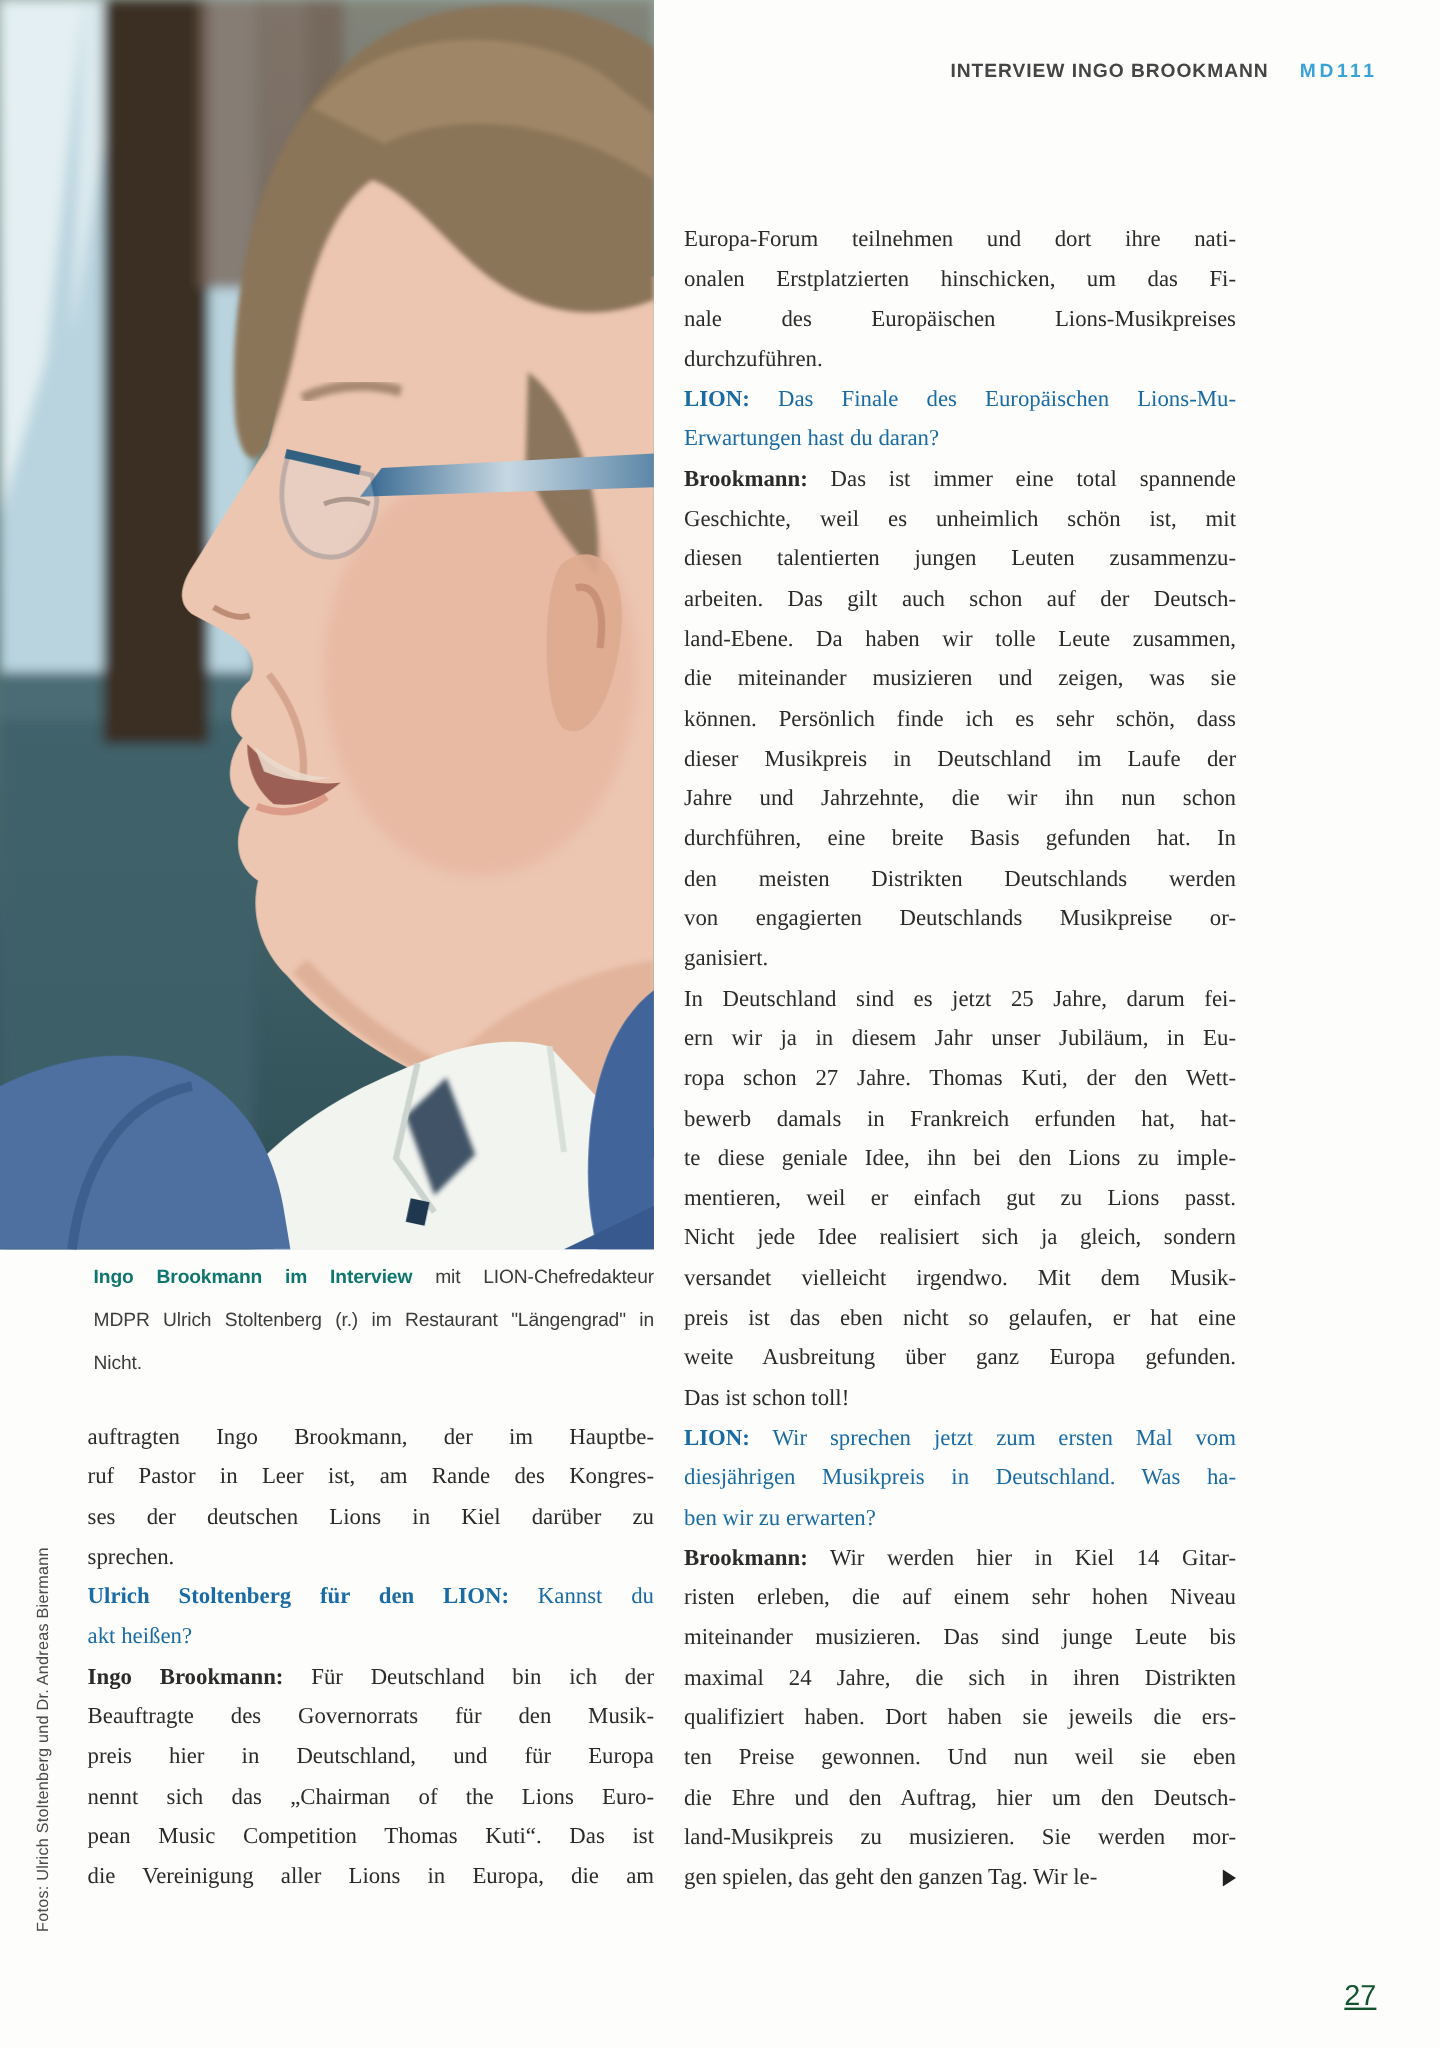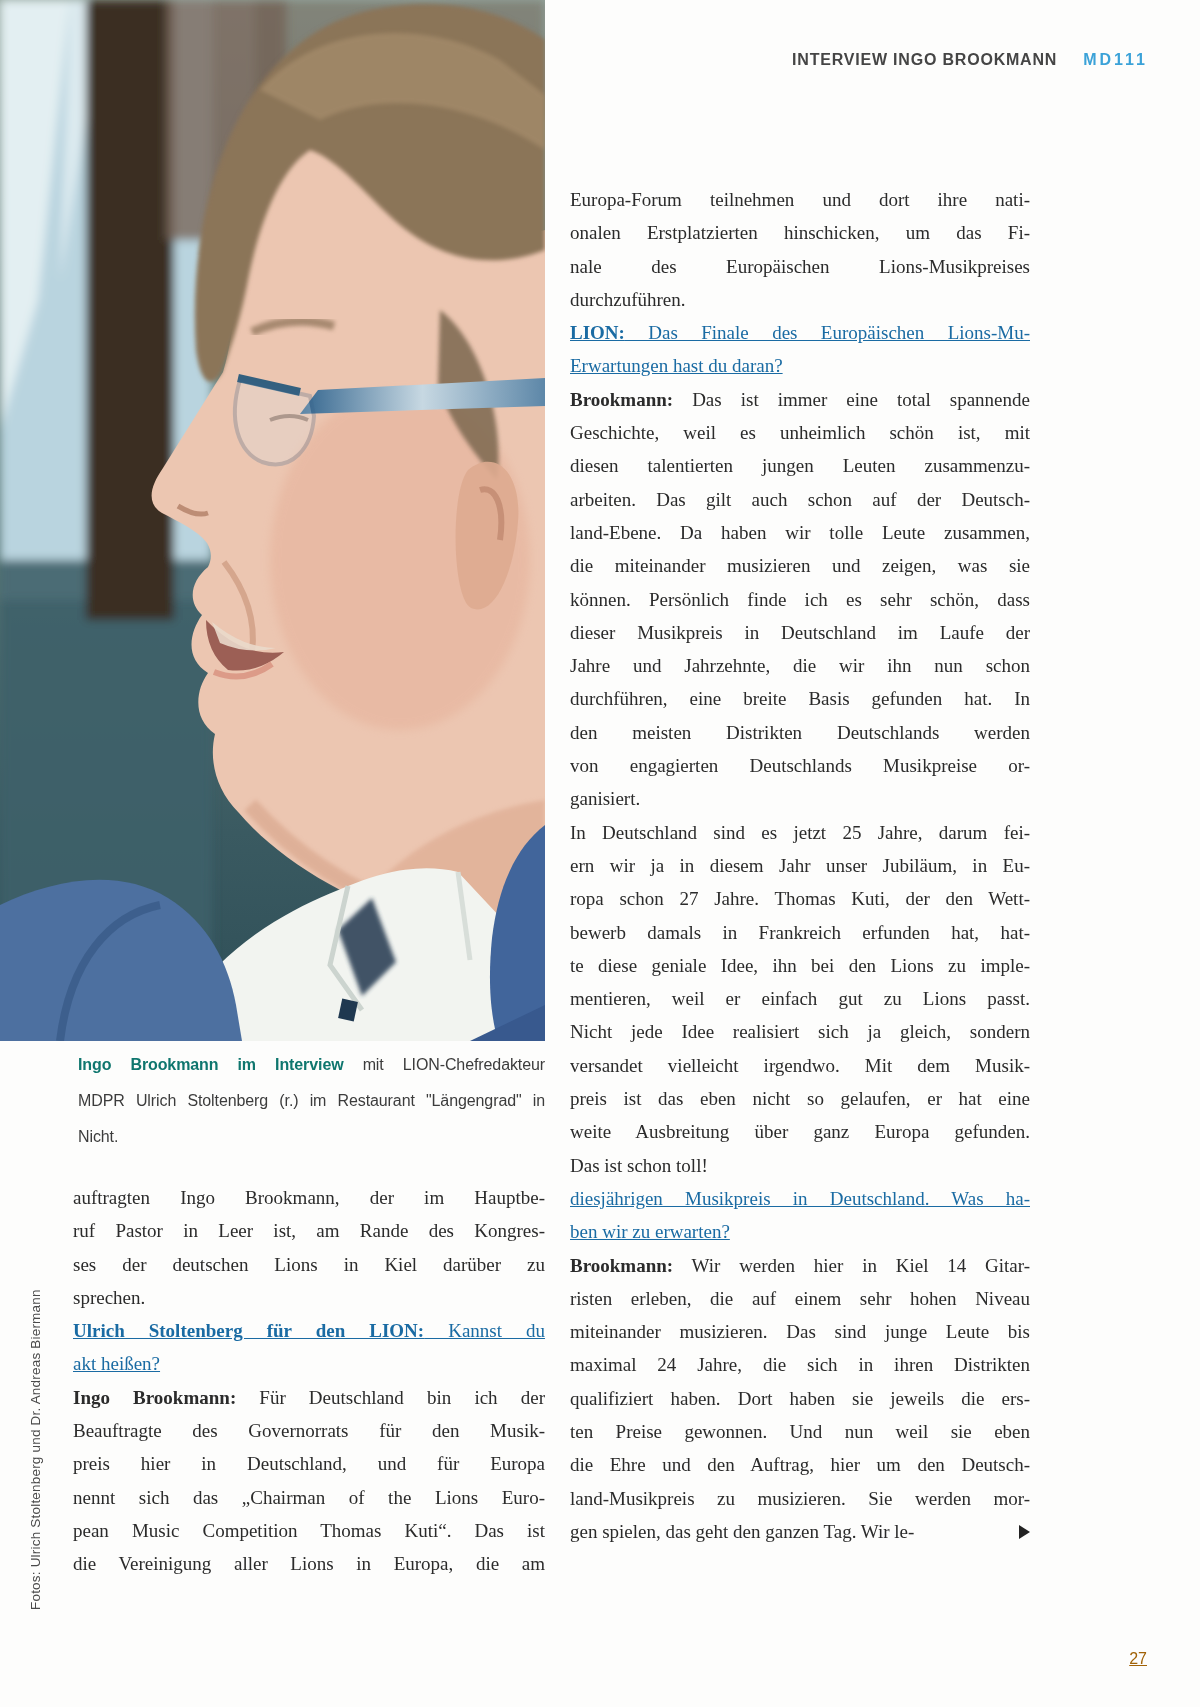--- a/index.html
+++ b/index.html
@@ -17,21 +17,21 @@
     font-size:16px;font-weight:700;letter-spacing:.8px;
     color:var(--header,#454545);white-space:nowrap;
   }
   .page-header .edition{
     color:var(--accent_light,#3ba2d8);letter-spacing:3px;margin-left:26px;
   }
 
   .col{position:absolute;font-size:19px;line-height:33.3px;color:var(--body,#2b2b2b);}
   .col .line{text-align:justify;text-align-last:justify;text-justify:inter-word;}
   .col .line.end{text-align-last:left;}
-  .line.blue{color:var(--blue,#1a6ba3);text-decoration:underline;}
+  .line.blue{color:var(--blue,#1a6ba3);}
   .line .pre{font-weight:700;}
   .col-right{left:570px;top:183px;width:460px;}
   .col-left{left:73px;top:1181px;width:472px;}
 
   .caption{
     position:absolute;left:78px;top:1047px;width:467px;
     font-family:"Liberation Sans", sans-serif;
     font-size:16px;line-height:36px;color:var(--caption,#3c3c3c);
     letter-spacing:-.1px;
   }
@@ -41,21 +41,21 @@
 
   .credit{
     position:absolute;left:28px;top:1218px;height:392px;width:18px;
     writing-mode:vertical-rl;transform:rotate(180deg);
     font-family:"Liberation Sans", sans-serif;
     font-size:13.5px;color:#4a4a4a;white-space:nowrap;letter-spacing:.2px;
   }
   .pagenum{
     position:absolute;right:53px;top:1650px;
     font-family:"Liberation Sans", sans-serif;
-    font-size:16px;color:#a16207;text-decoration:underline;
+    font-size:24px;color:#14532d;text-decoration:underline;
   }
   .cont-marker{
     float:right;width:0;height:0;
     border-left:11px solid #222;
     border-top:7px solid transparent;border-bottom:7px solid transparent;
     margin-top:10px;
   }
 </style>
 </head>
 <body>
@@ -192,20 +192,21 @@
     <div class="line">ern wir ja in diesem Jahr unser Jubiläum, in Eu-</div>
     <div class="line">ropa schon 27 Jahre. Thomas Kuti, der den Wett-</div>
     <div class="line">bewerb damals in Frankreich erfunden hat, hat-</div>
     <div class="line">te diese geniale Idee, ihn bei den Lions zu imple-</div>
     <div class="line">mentieren, weil er einfach gut zu Lions passt.</div>
     <div class="line">Nicht jede Idee realisiert sich ja gleich, sondern</div>
     <div class="line">versandet vielleicht irgendwo. Mit dem Musik-</div>
     <div class="line">preis ist das eben nicht so gelaufen, er hat eine</div>
     <div class="line">weite Ausbreitung über ganz Europa gefunden.</div>
     <div class="line end">Das ist schon toll!</div>
+    <div class="line blue"><b class="pre">LION:</b> Wir sprechen jetzt zum ersten Mal vom</div>
     <div class="line blue">diesjährigen Musikpreis in Deutschland. Was ha-</div>
     <div class="line end blue">ben wir zu erwarten?</div>
     <div class="line"><b class="pre">Brookmann:</b> Wir werden hier in Kiel 14 Gitar-</div>
     <div class="line">risten erleben, die auf einem sehr hohen Niveau</div>
     <div class="line">miteinander musizieren. Das sind junge Leute bis</div>
     <div class="line">maximal 24 Jahre, die sich in ihren Distrikten</div>
     <div class="line">qualifiziert haben. Dort haben sie jeweils die ers-</div>
     <div class="line">ten Preise gewonnen. Und nun weil sie eben</div>
     <div class="line">die Ehre und den Auftrag, hier um den Deutsch-</div>
     <div class="line">land-Musikpreis zu musizieren. Sie werden mor-</div>

